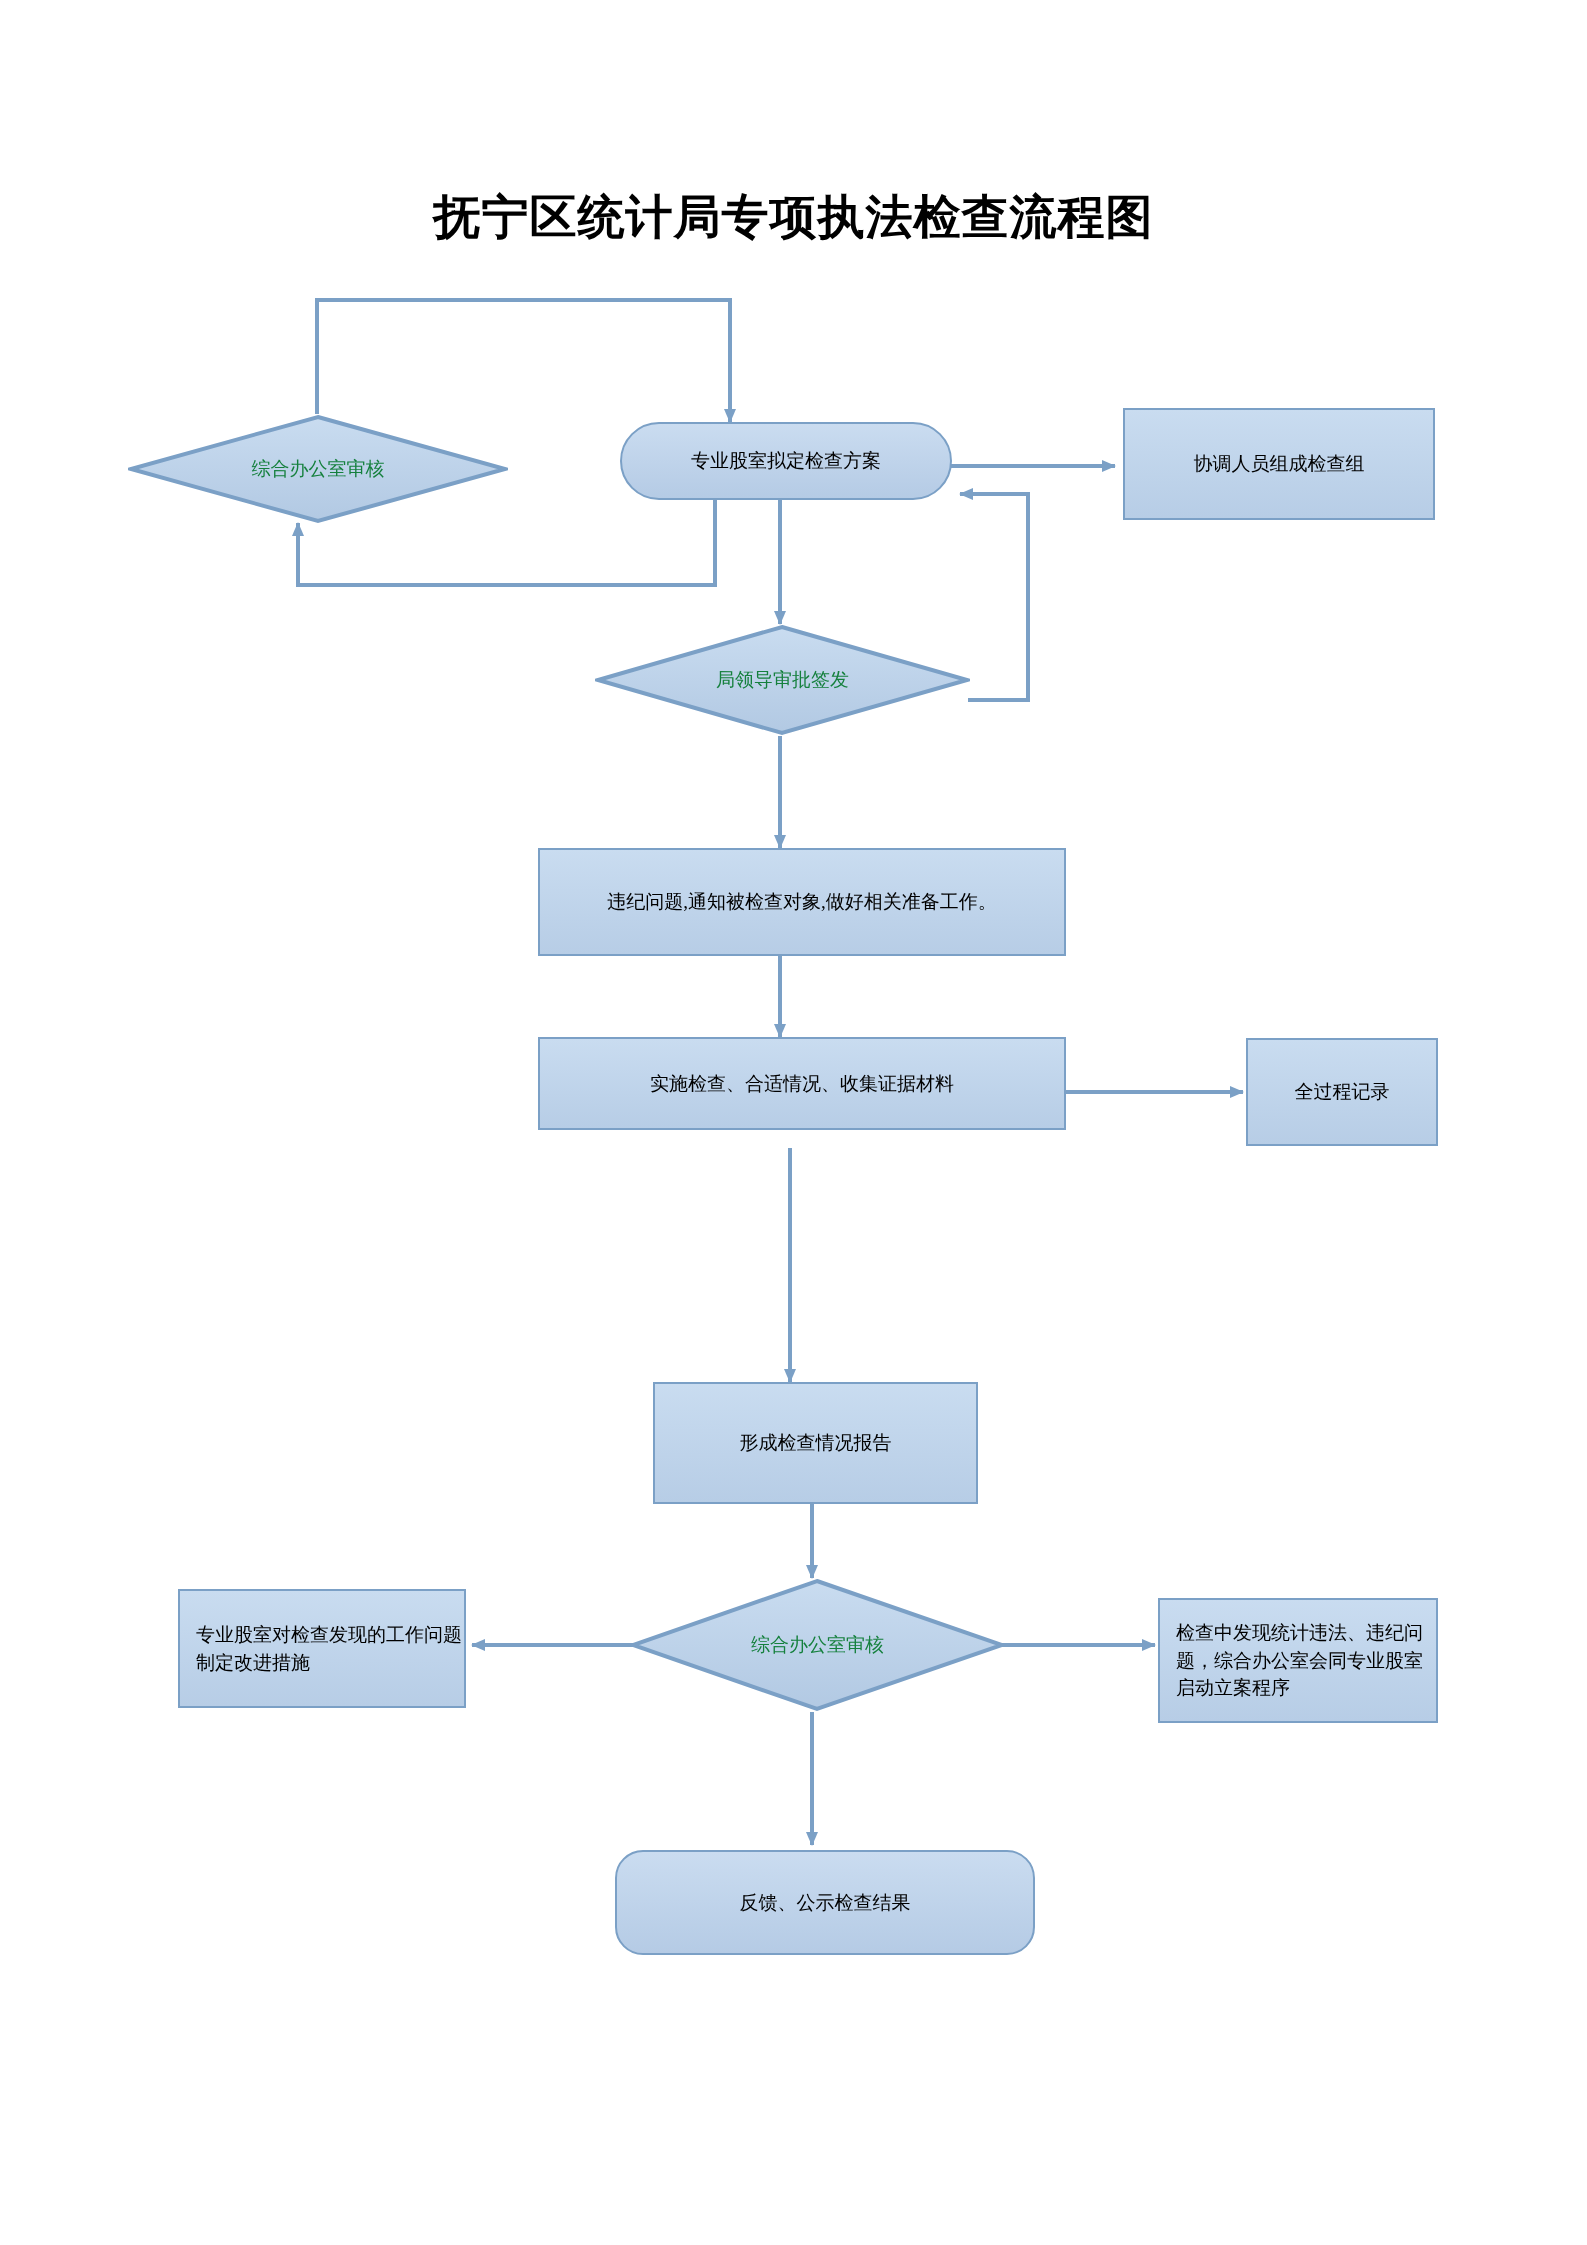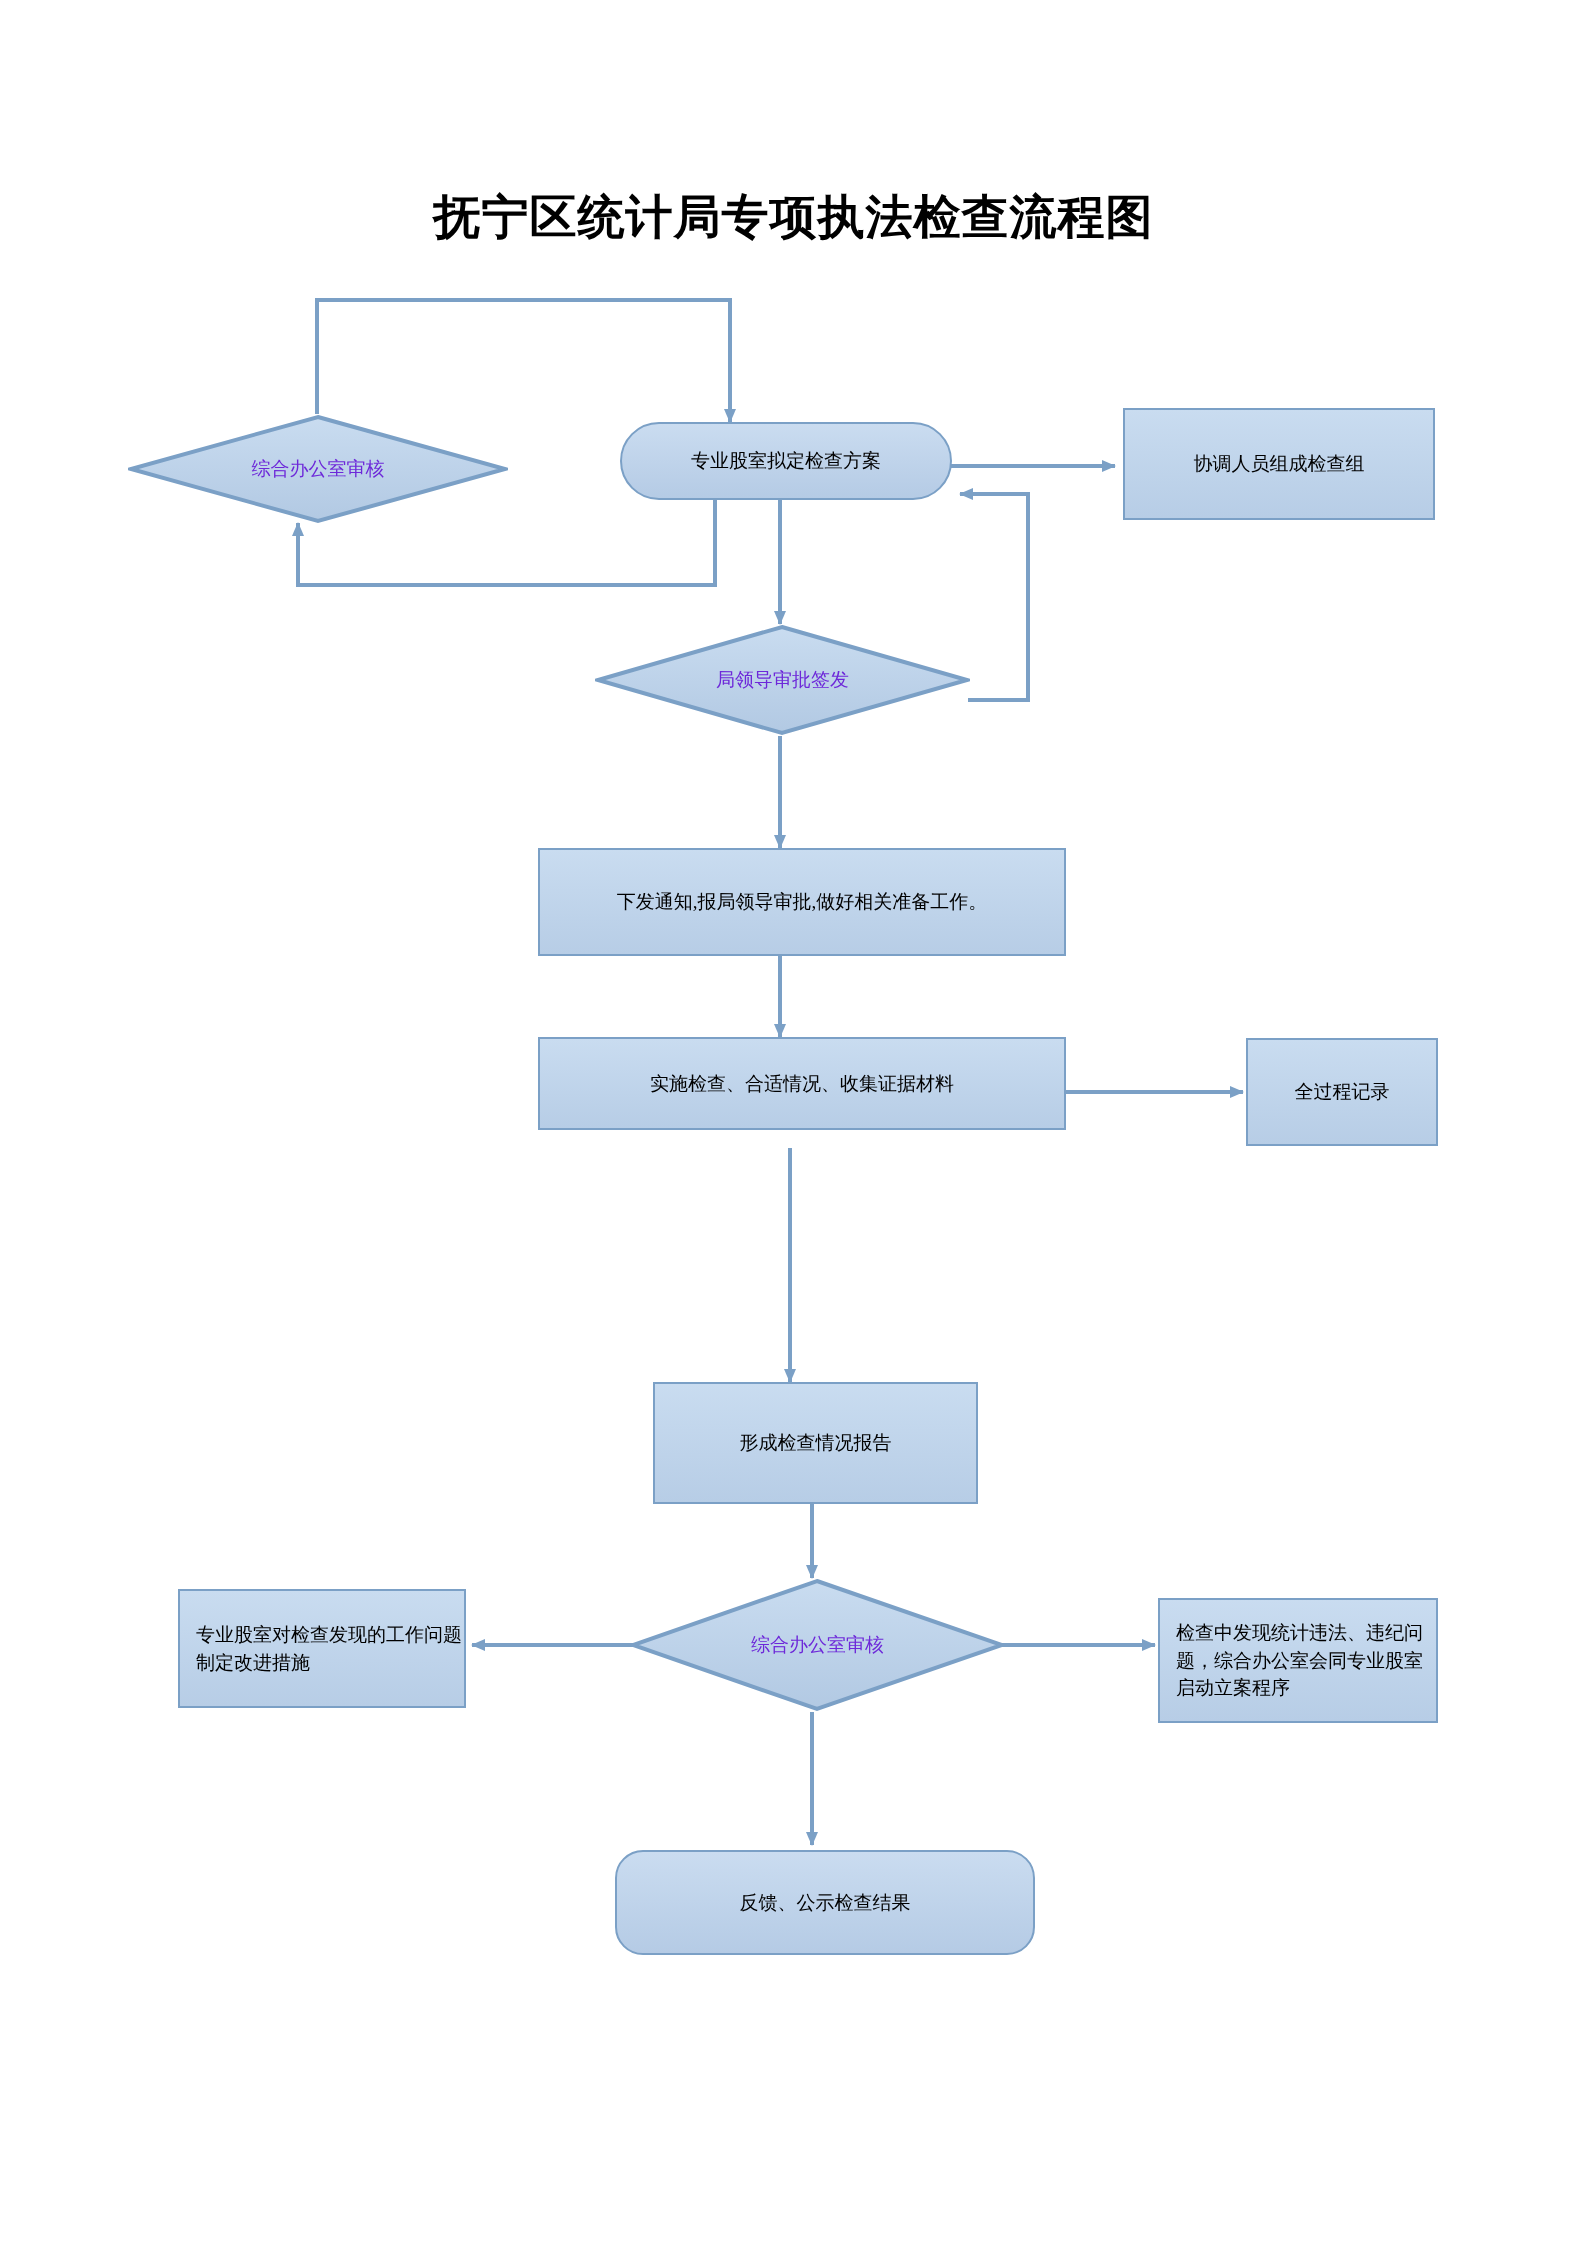--- a/index.html
+++ b/index.html
@@ -78,21 +78,21 @@
     left: 0;
     top: 0;
     width: 100%;
     height: 100%;
     display: flex;
     align-items: center;
     justify-content: center;
     text-align: center;
     font-family: "Liberation Serif", "DejaVu Serif", serif;
     font-size: 19px;
-    color: #6d28d9;
+    color: #15803d;
   }
 </style>
 </head>
 <body>
 
 <div id="page">
 
   <svg id="svg-layer" viewBox="0 0 1587 2245" xmlns="http://www.w3.org/2000/svg">
     <defs>
       <marker id="arrow-down" markerWidth="10" markerHeight="10" refX="5" refY="8" orient="auto" markerUnits="userSpaceOnUse">
@@ -164,21 +164,21 @@
           <stop offset="0%" stop-color="#c9dcf0"></stop>
           <stop offset="100%" stop-color="#b2c9e3"></stop>
         </linearGradient>
       </defs>
       <polygon points="187,3 372,56 187,109 3,56" fill="url(#dg2)" stroke="#7ba0c6" stroke-width="4"></polygon>
     </svg>
     <div class="diamond-label">局领导审批签发</div>
   </div>
 
   <div class="node rect" style="left:538px; top:848px; width:528px; height:108px;">
-    <span>下发通知,报局领导审批,做好相关准备工作。</span>
+    <span>违纪问题,通知被检查对象,做好相关准备工作。</span>
   </div>
 
   <div class="node rect" style="left:538px; top:1037px; width:528px; height:93px;">
     <span>实施检查、合适情况、收集证据材料</span>
   </div>
 
   <div class="node rect" style="left:1246px; top:1038px; width:192px; height:108px;">
     <span>全过程记录</span>
   </div>
 

